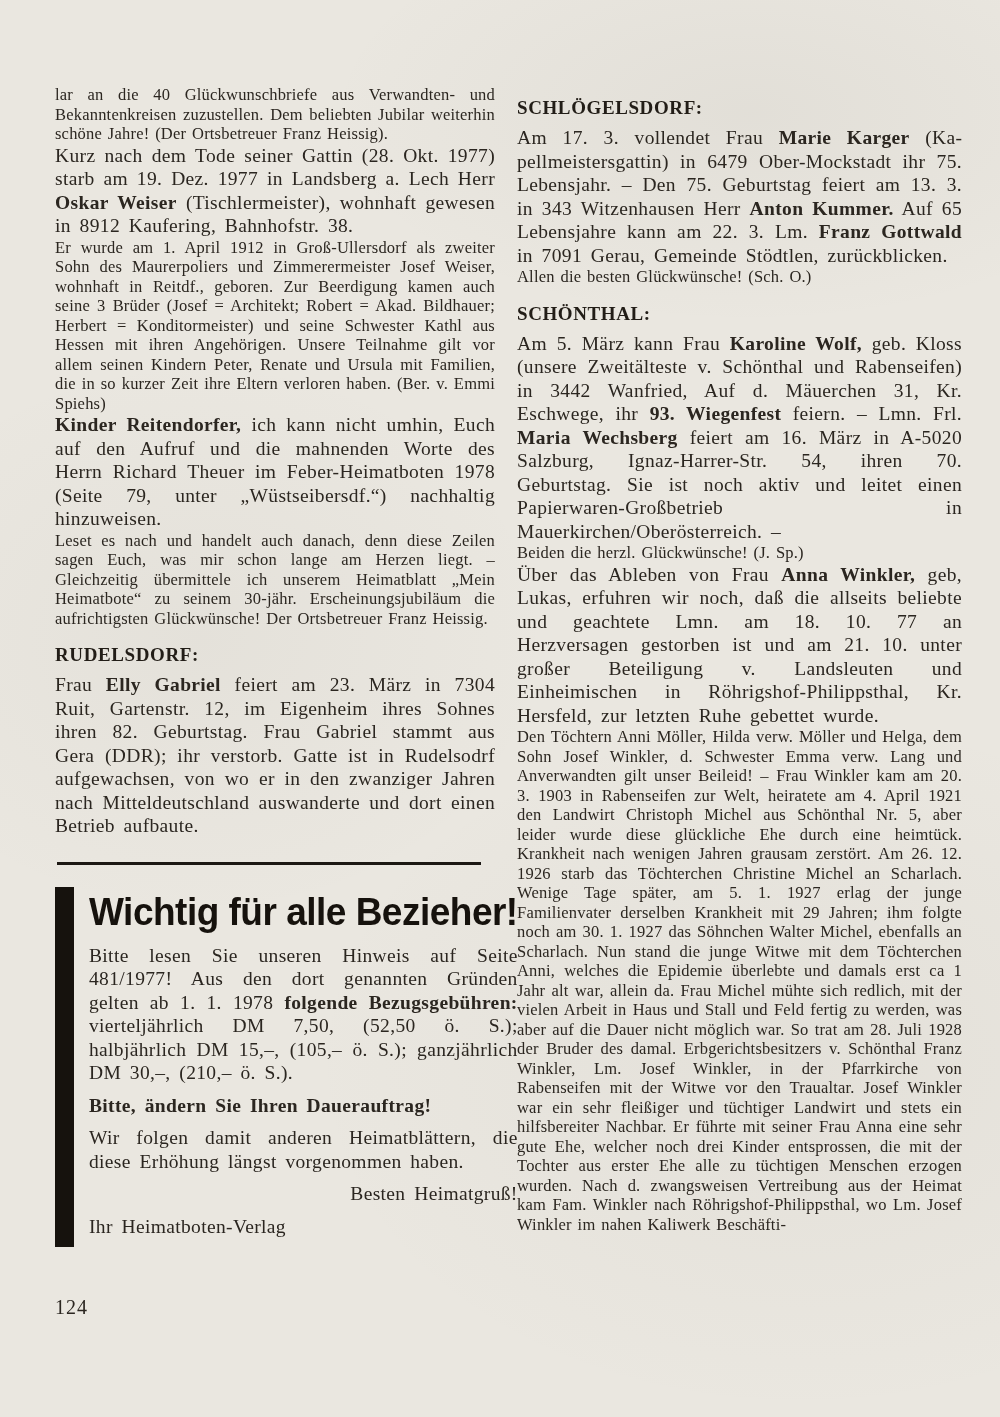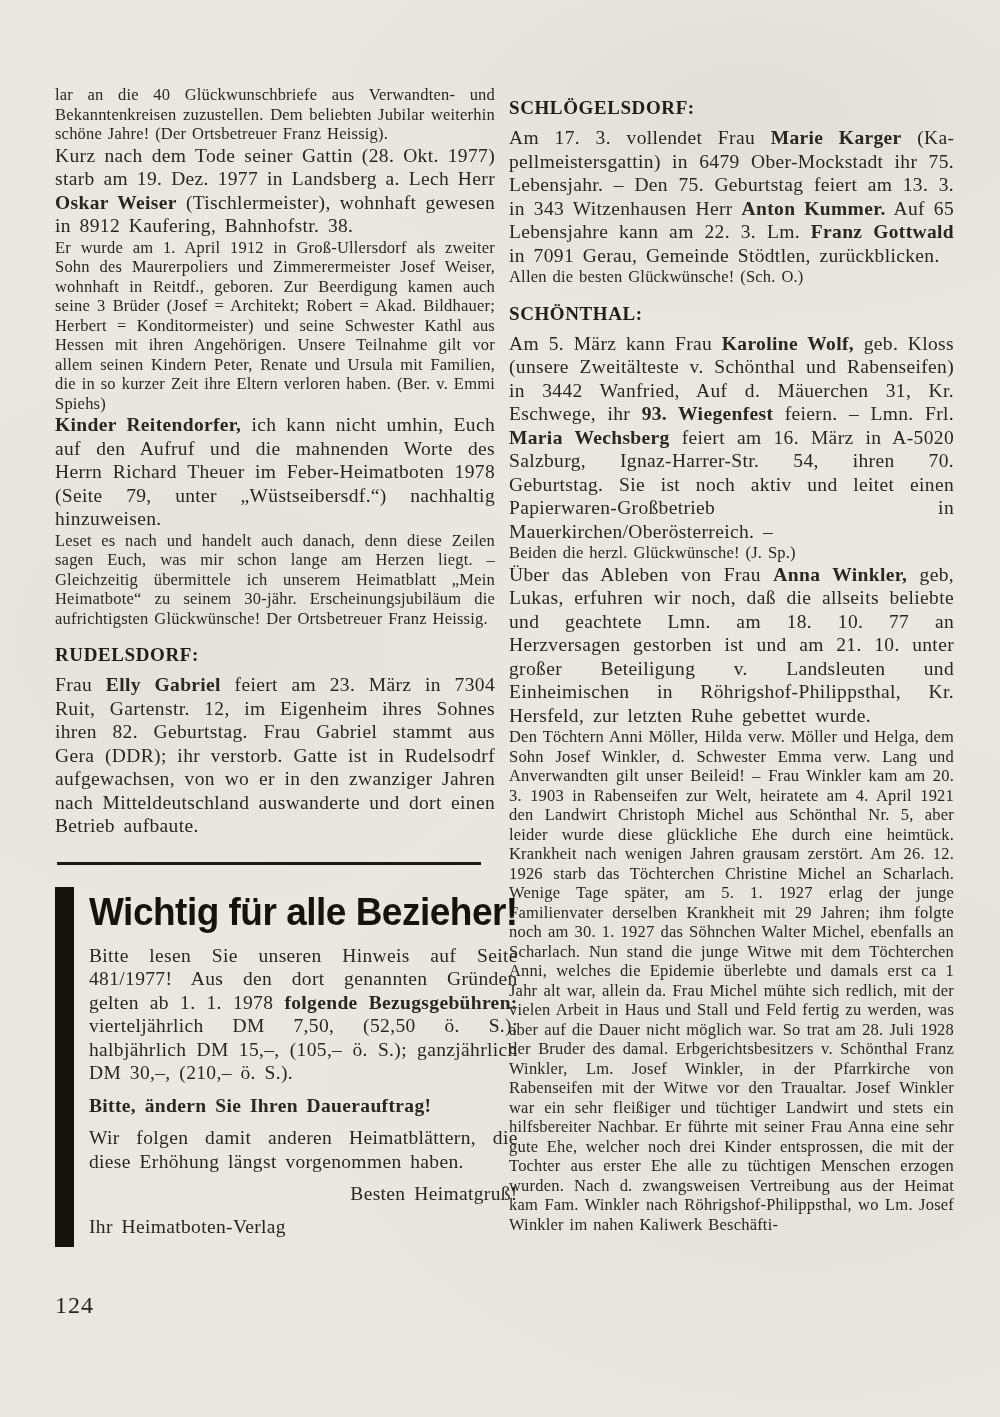--- a/index.html
+++ b/index.html
@@ -14,21 +14,21 @@
     width:1000px;height:1417px;
     box-sizing:border-box;
     padding:85px 38px 0 55px;
     overflow:hidden;
     background:
       radial-gradient(ellipse 600px 300px at 75% 8%, rgba(120,115,105,0.07), transparent 70%),
       radial-gradient(ellipse 500px 400px at 20% 45%, rgba(120,115,105,0.05), transparent 70%),
       radial-gradient(ellipse 700px 500px at 80% 75%, rgba(120,115,105,0.06), transparent 70%),
       #eae7e0;
   }
-  .cols{display:flex;gap:14px;}
+  .cols{display:flex;gap:22px;}
   .col{box-sizing:border-box;}
   .col-left{width:440px;flex:none;}
   .col-right{width:445px;flex:none;}
 
   p{margin:0;text-align:justify;}
   .large{
     font-size:19.5px;line-height:23.5px;
     letter-spacing:0.35px;word-spacing:3.5px;
   }
   .small{
@@ -78,21 +78,21 @@
   }
   .notice-content p{margin-bottom:9px;}
   .notice-line-bold{font-weight:700;text-align:left;}
   .notice-greeting{text-align:right;}
   .notice-signoff{text-align:left;padding-right:2px;}
 
   .page-number{
     position:absolute;
     left:55px;
     bottom:98px;
-    font-size:24px;
+    font-size:20px;
     letter-spacing:1px;
     color:#2b2620;
   }
 </style>
 </head>
 <body>
 
 <div class="page">
   <div class="cols">
 

